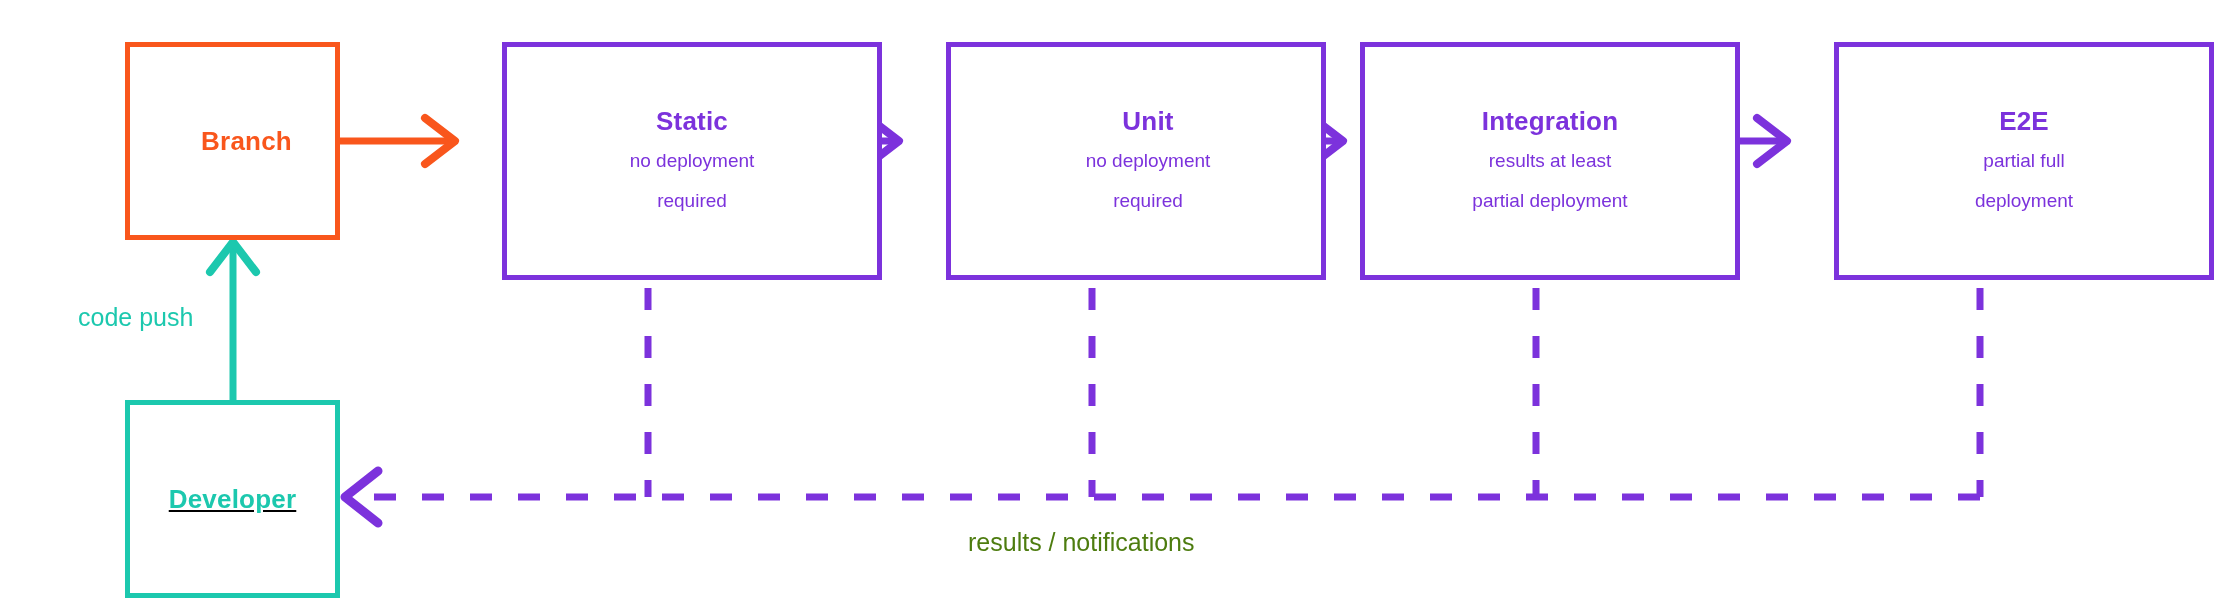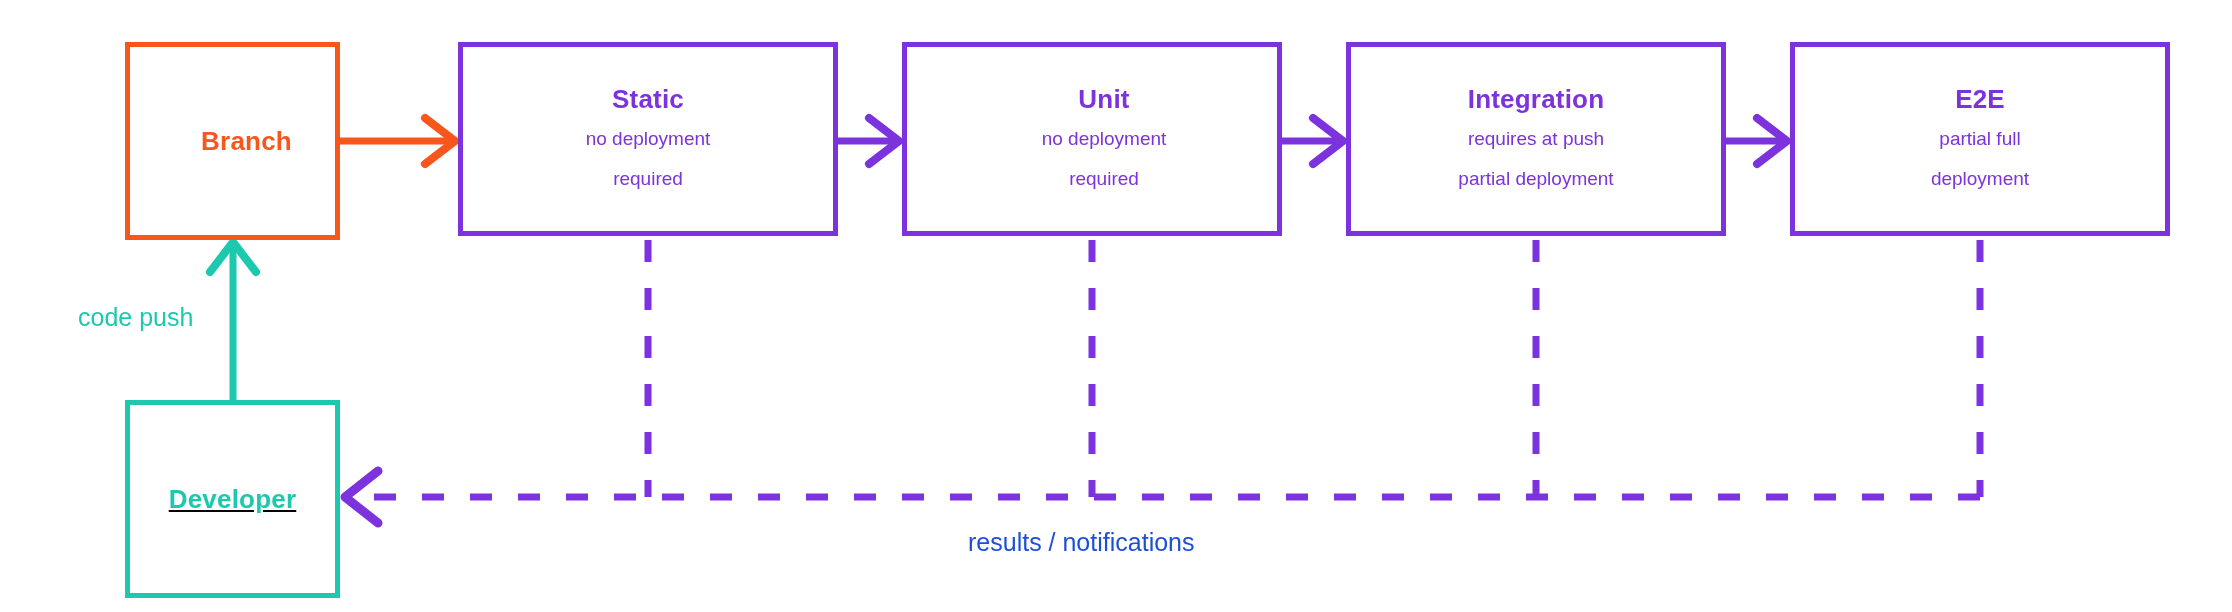--- a/index.html
+++ b/index.html
@@ -57,28 +57,29 @@
     width: 215px;
     height: 198px;
     border: 5px solid #1cc8ae;
     text-decoration: underline;
   }
   .node-developer .title { color: #1cc8ae; }
 
   .node-stage {
     top: 42px;
     width: 380px;
-    height: 194px;
+    height: 238px;
     border: 5px solid #7c32dc;
+    margin-left: 44px;
   }
   .node-stage .title, .node-stage .sub { color: #7c32dc; }
 
   .node-static      { left: 458px;  }
   .node-unit        { left: 902px; padding-left: 24px;  }
-  .node-integration { left: 1346px; }
+  .node-integration { left: 1316px; }
   .node-e2e         { left: 1790px; }
 
   
   #wires {
     position: absolute;
     left: 0;
     top: 0;
     width: 2232px;
     height: 612px;
     pointer-events: none;
@@ -91,21 +92,21 @@
     white-space: nowrap;
   }
   .label-codepush {
     left: 78px;
     top: 303px;
     color: #1cc8ae;
   }
   .label-results {
     left: 968px;
     top: 528px;
-    color: #1d4ed8;
+    color: #4d7c0f;
   }
 </style>
 </head>
 <body>
 
 <div id="stage">
 
   <svg id="wires" viewBox="0 0 2232 612" xmlns="http://www.w3.org/2000/svg">
 
     <g>
@@ -161,21 +162,21 @@
   </div>
 
   <div class="node node-stage node-unit">
     <div class="title">Unit</div>
     <div class="sub">no deployment</div>
     <div class="sub">required</div>
   </div>
 
   <div class="node node-stage node-integration">
     <div class="title">Integration</div>
-    <div class="sub">requires at push</div>
+    <div class="sub">results at least</div>
     <div class="sub">partial deployment</div>
   </div>
 
   <div class="node node-stage node-e2e">
     <div class="title">E2E</div>
     <div class="sub">partial full</div>
     <div class="sub">deployment</div>
   </div>
 
   <div class="edge-label label-codepush">code push</div>

